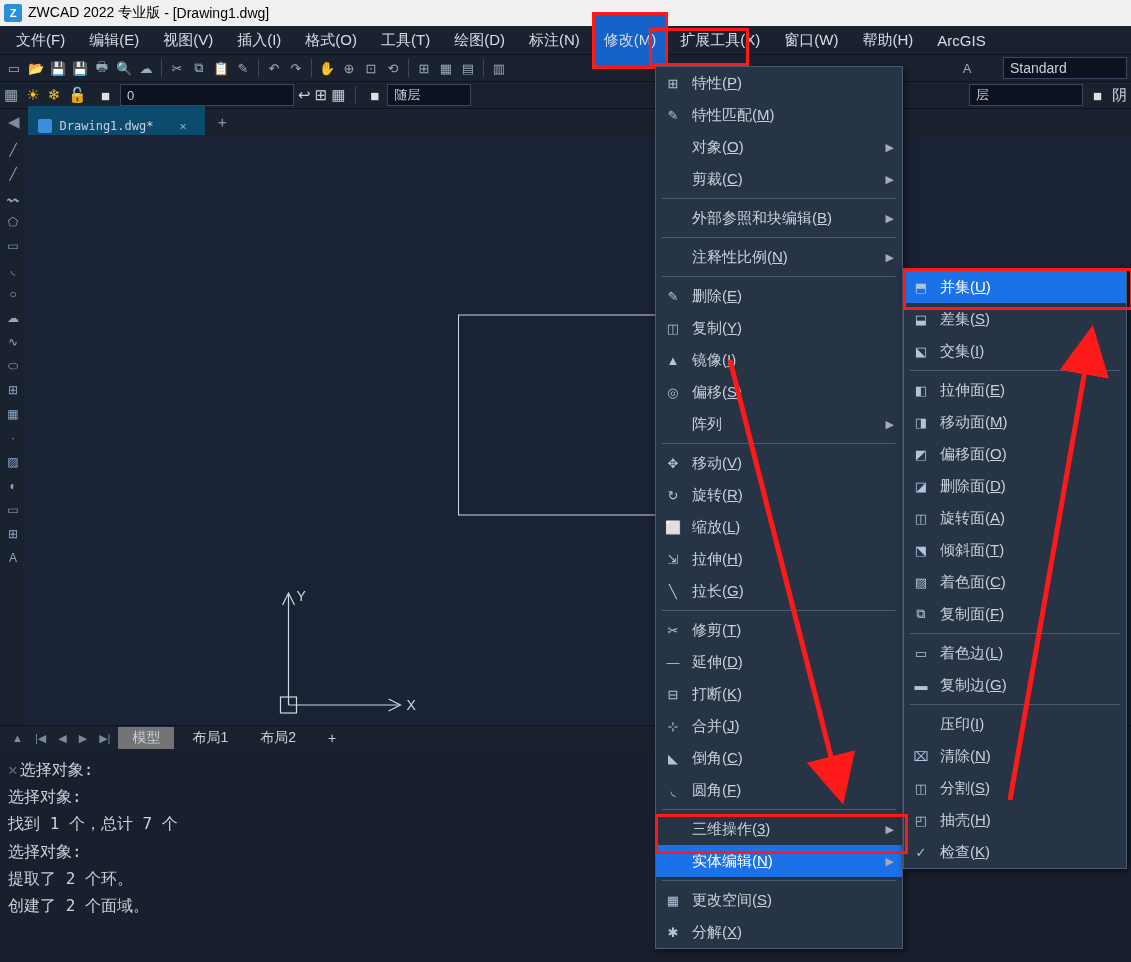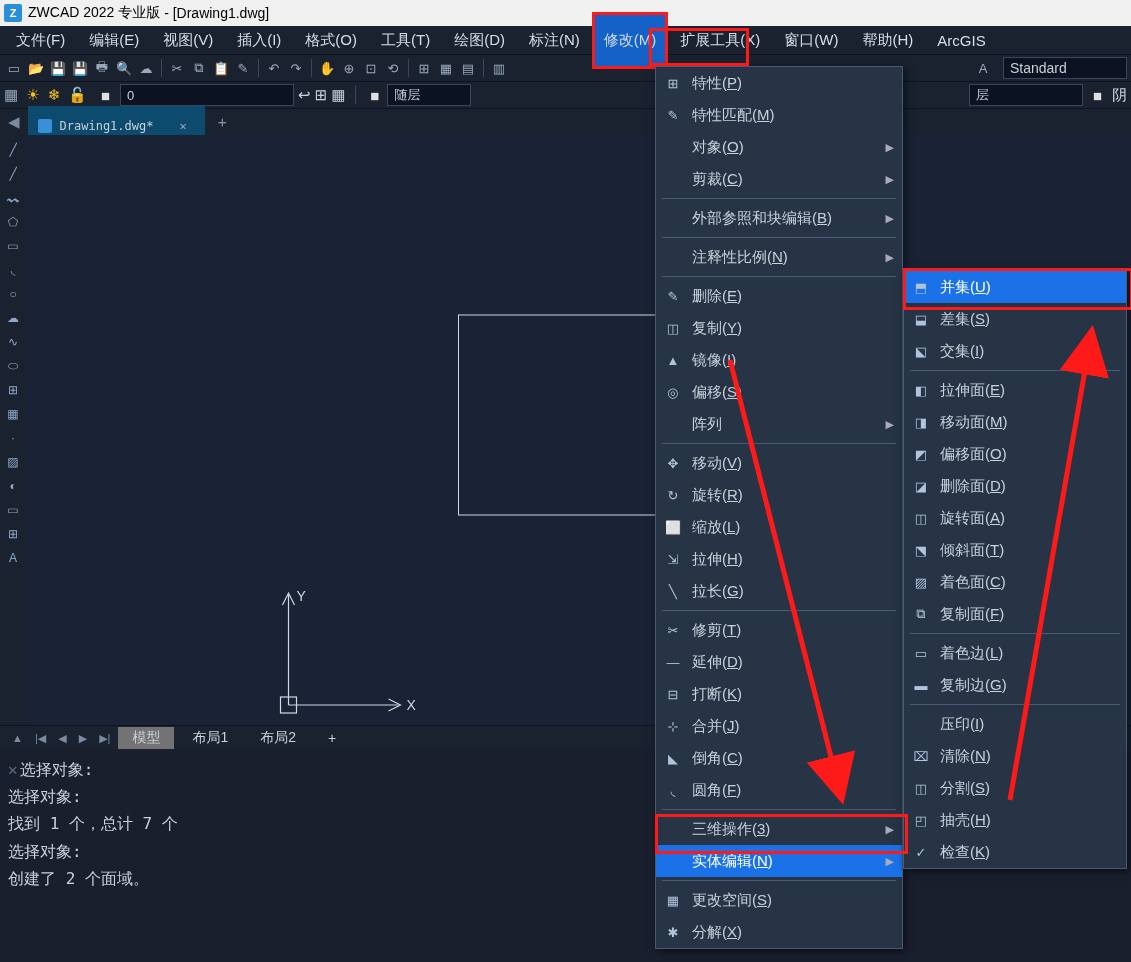--- a/index.html
+++ b/index.html
@@ -32,21 +32,21 @@
   
   .menu{position:absolute;background:#263446;border:1px solid #4a5a75;box-shadow:2px 2px 8px rgba(0,0,0,0.6);z-index:100;min-width:246px}
   .menu .mrow{display:flex;align-items:center;height:32px;padding:0 26px 0 36px;cursor:pointer;position:relative;font-size:15px}
   .menu .mrow.sel{background:#1b72e8;color:#fff}
   .menu .mrow .micon{position:absolute;left:8px;width:18px;height:18px;display:flex;align-items:center;justify-content:center;color:#b0c4de;font-size:13px}
   .menu .mrow .arrow{position:absolute;right:8px;font-size:11px;color:#aab}
   .menu .msep{height:1px;background:#4a5a75;margin:3px 6px}
   .menu .mrow u{text-decoration:underline}
   .hlbox{position:absolute;border:3px solid #ff1a1a;pointer-events:none;z-index:200}
   svg.annot{position:absolute;top:0;left:0;pointer-events:none;z-index:150}
-  .stdcombo{background:#0c1220;border:1px solid #3a4560;height:20px;padding:0 6px;font-size:14px;color:#c8d0da;display:flex;align-items:center;margin-left:8px;min-width:110px}
+  .stdcombo{background:#0c1220;border:1px solid #3a4560;height:20px;padding:0 6px;font-size:14px;color:#c8d0da;display:flex;align-items:center;margin-left:24px;min-width:110px}
 </style>
 </head>
 <body>
 
 <div class="titlebar">
   <div class="logo">Z</div>
   <span>ZWCAD 2022 专业版</span>
   <span>&nbsp;-&nbsp;</span>
   <span>[Drawing1.dwg]</span>
 </div>
@@ -179,20 +179,21 @@
   <div class="btab">布局1</div>
   <div class="btab">布局2</div>
   <div class="btab">+</div>
 </div>
 
 <div class="cmdarea">
   <div><span class="xmark">✕</span><span>选择对象:</span></div>
   <div><span>选择对象:</span></div>
   <div><span>找到 1 个，总计 7 个</span></div>
   <div><span>选择对象:</span></div>
+  <div><span>提取了 2 个环。</span></div>
   <div><span>创建了 2 个面域。</span></div>
 </div>
 
 <div class="menu" id="modify-menu" style="left:655px;top:66px">
     <div class="mrow">
       <span class="micon">⊞</span>
       <span>特性(<u>P</u>)</span>
     </div>
     <div class="mrow">
       <span class="micon">✎</span>

